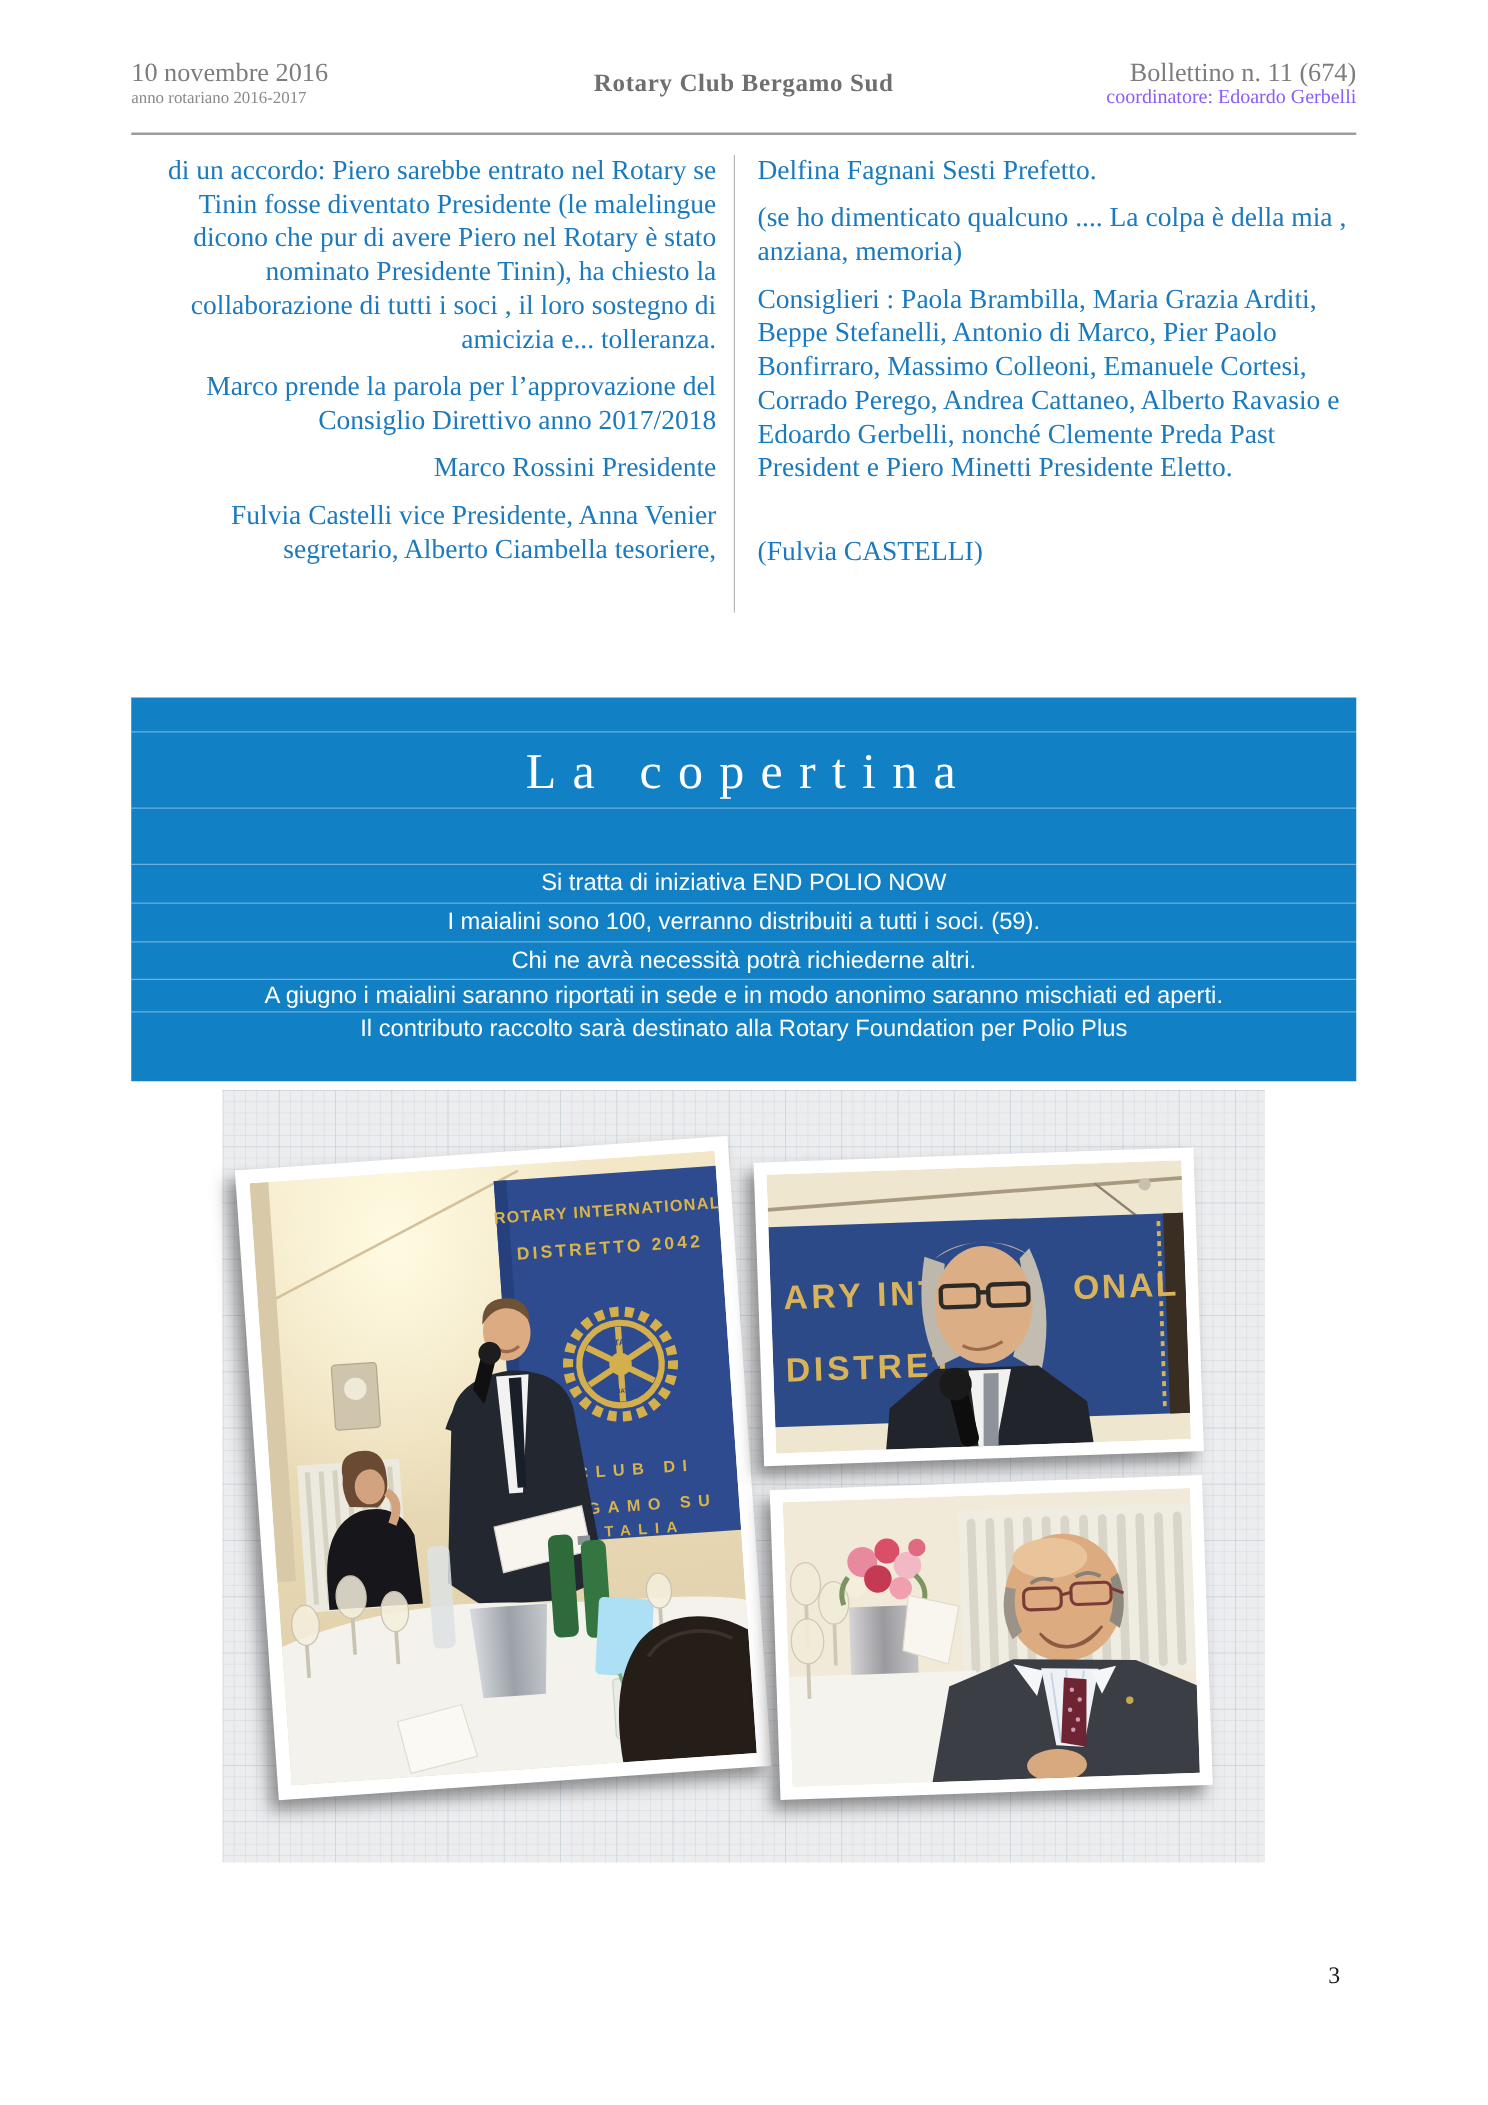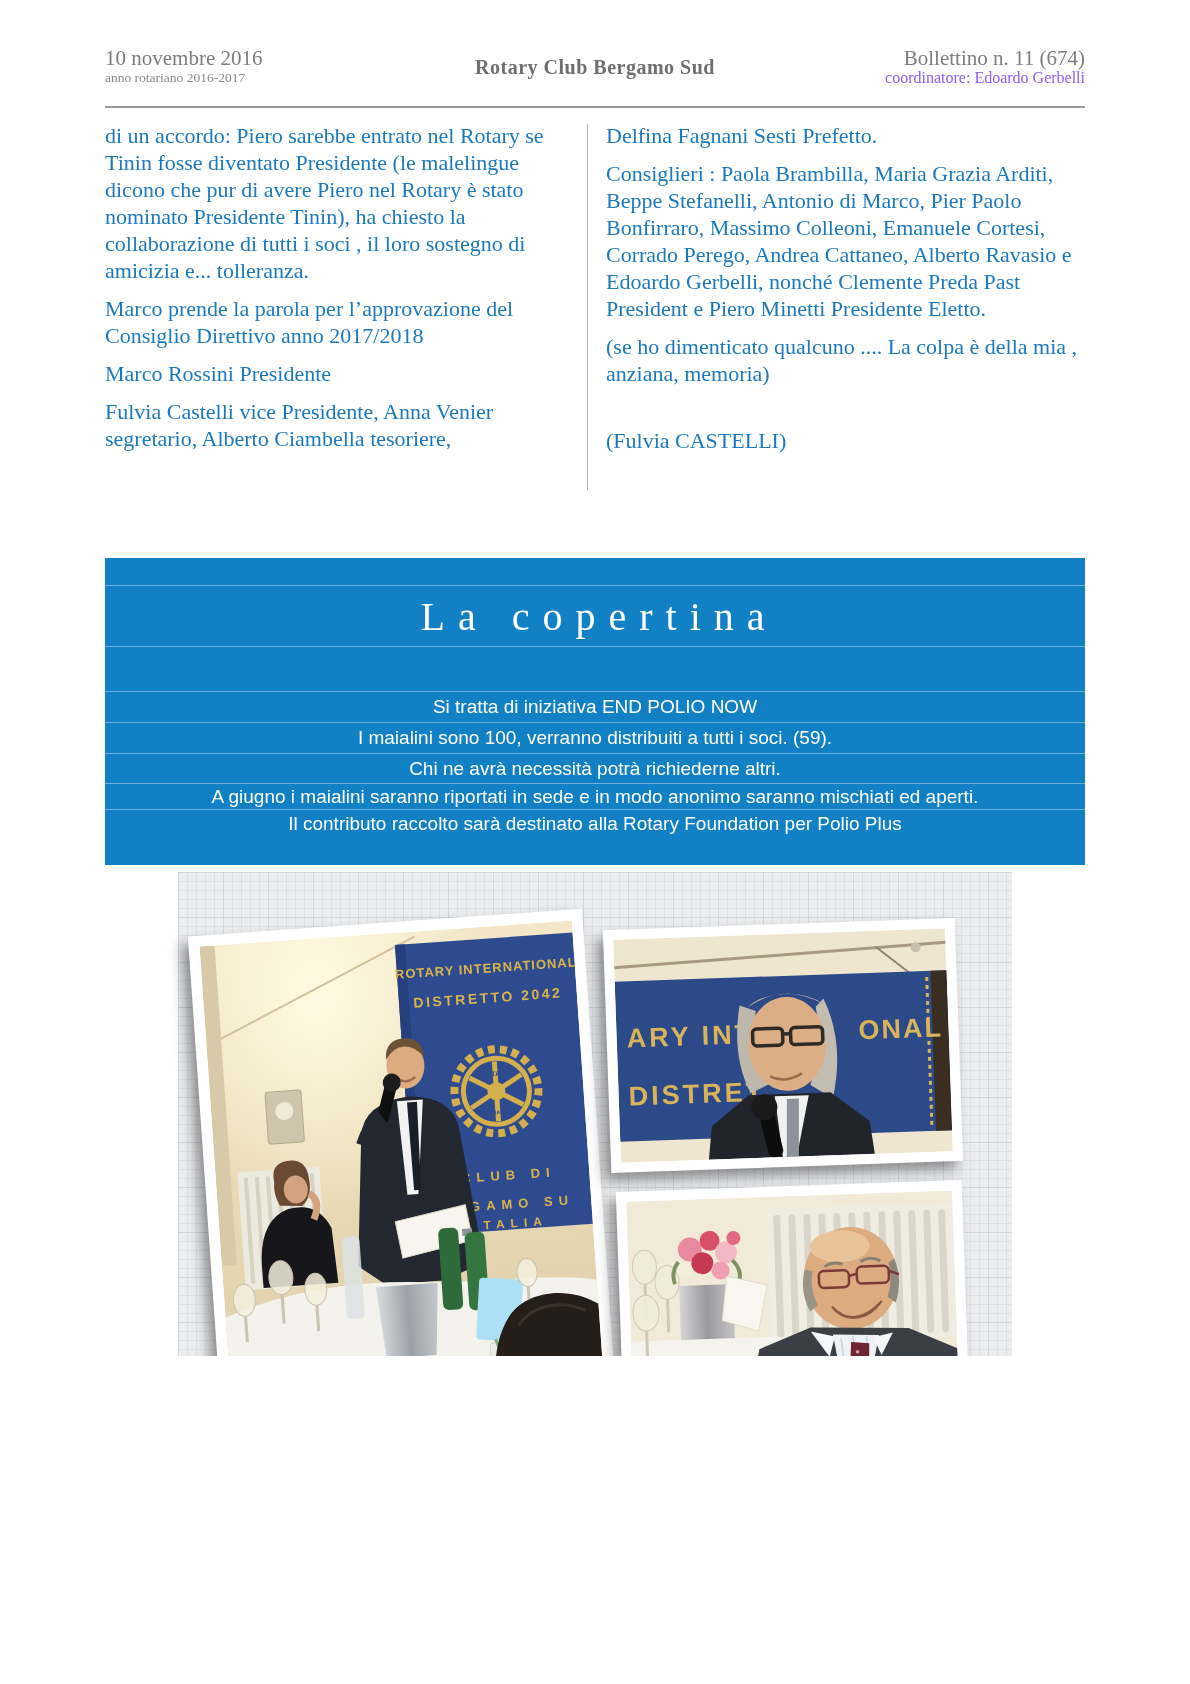--- a/index.html
+++ b/index.html
@@ -1,31 +1,31 @@
 <!DOCTYPE html>
 <html><head>
 <meta charset="utf-8">
 <style>
   html,body{margin:0;padding:0;background:#fff;}
-  .page{position:relative;width:1190px;height:1356px;background:#ffffff;overflow:hidden;
+  .page{position:relative;width:1190px;height:1684px;background:#ffffff;overflow:hidden;
         font-family:"Liberation Serif",serif;}
   
   .hdr-left{position:absolute;left:105px;top:46px;color:#7d7d7d;}
   .hdr-date{font-size:21px;line-height:24px;}
   .hdr-year{font-size:13.5px;line-height:16px;color:#8a8a8a;}
   .hdr-center{position:absolute;left:0;top:56px;width:1190px;text-align:center;
               font-size:20px;font-weight:bold;color:#6f6f6f;letter-spacing:.5px;}
   .hdr-right{position:absolute;right:105px;top:46px;text-align:right;color:#7d7d7d;}
   .hdr-bull{font-size:21px;line-height:24px;}
   .hdr-coord{font-size:16px;line-height:16px;color:#8b5cf6;}
   .hdr-rule{position:absolute;left:105px;top:106px;width:980px;height:2px;background:#9c9c9c;}
   
   .col{position:absolute;top:122px;color:#1b79bd;font-size:22px;line-height:27px;}
   .col p{margin:0 0 11px 0;}
-  .col-left{left:105px;width:468px;}
+  .col-left{left:105px;width:468px;text-align:right;}
   .col-right{left:606px;width:480px;}
   .col-divider{position:absolute;left:587px;top:124px;width:1px;height:366px;background:#b9b9b9;}
   .sig{margin-top:40px !important;}
   
   .banner{position:absolute;left:105px;top:558px;width:980px;background:#1280c5;}
   .b-row{border-bottom:1px solid rgba(255,255,255,.38);display:flex;align-items:center;justify-content:center;}
   .b-top{height:27px;}
   .b-title{height:60px;color:#ffffff;font-size:40px;letter-spacing:13px;padding-left:8px;
            font-family:"Liberation Serif",serif;}
   .b-gap{height:44px;}
@@ -70,22 +70,22 @@
 
   <div class="col col-left">
     <p>di un accordo: Piero sarebbe entrato nel Rotary se Tinin fosse diventato Presidente (le malelingue dicono che pur di avere Piero nel Rotary è stato nominato Presidente Tinin), ha chiesto la collaborazione di tutti i soci , il loro sostegno di amicizia e... tolleranza.</p>
     <p>Marco prende la parola per l’approvazione del Consiglio Direttivo anno 2017/2018</p>
     <p>Marco Rossini Presidente</p>
     <p>Fulvia Castelli vice Presidente, Anna Venier segretario, Alberto Ciambella tesoriere,</p>
   </div>
   <div class="col-divider"></div>
   <div class="col col-right">
     <p>Delfina Fagnani Sesti Prefetto.</p>
+    <p>(se ho dimenticato qualcuno .... La colpa è della mia , anziana, memoria)</p>
     <p>Consiglieri : Paola Brambilla, Maria Grazia Arditi, Beppe Stefanelli, Antonio di Marco, Pier Paolo Bonfirraro, Massimo Colleoni, Emanuele Cortesi, Corrado Perego, Andrea Cattaneo, Alberto Ravasio e Edoardo Gerbelli, nonché Clemente Preda Past President e Piero Minetti Presidente Eletto.</p>
-    <p>(se ho dimenticato qualcuno .... La colpa è della mia , anziana, memoria)</p>
     <p class="sig">(Fulvia CASTELLI)</p>
   </div>
 
   <div class="banner">
     <div class="b-row b-top"></div>
     <div class="b-row b-title">La copertina</div>
     <div class="b-row b-gap"></div>
     <div class="b-row b-line l1">Si tratta di iniziativa END POLIO NOW</div>
     <div class="b-row b-line l2">I maialini sono 100, verranno distribuiti a tutti i soci. (59).</div>
     <div class="b-row b-line l3">Chi ne avrà necessità potrà richiederne altri.</div>

